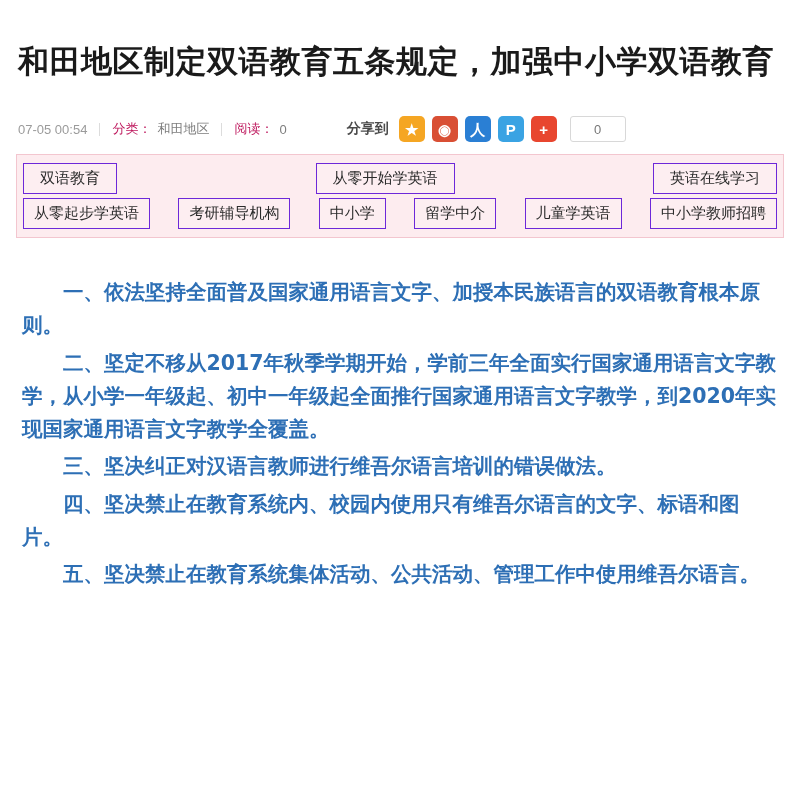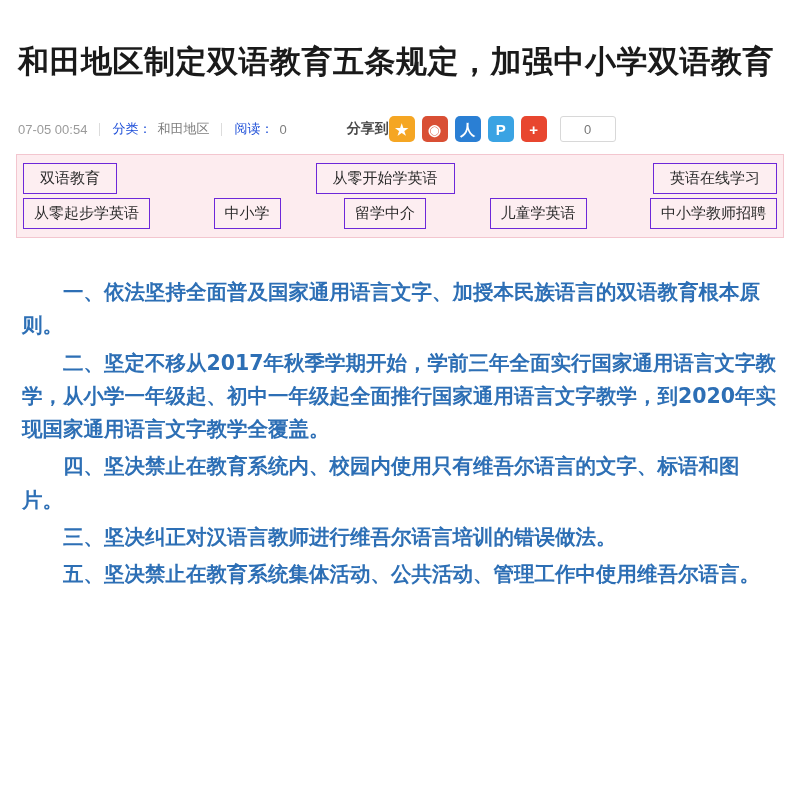--- a/index.html
+++ b/index.html
@@ -46,32 +46,33 @@
     color: #9b9b9b;
   }
   .meta-date { color: #9b9b9b; }
   .meta-sep {
     display: inline-block;
     width: 1px;
     height: 13px;
     background: #dcdcdc;
     margin: 0 12px;
   }
-  .meta-label { color: #1d4ed8; }
+  .meta-label { color: #be185d; }
   .meta-value { color: #7d7d7d; margin-left: 6px; }
 
   .share-block {
     display: flex;
     align-items: center;
     margin-left: 60px;
   }
   .share-text {
     font-size: 14px;
     color: #4a4a4a;
     font-weight: bold;
+    margin-right: 10px;
   }
   .share-icons { display: flex; align-items: center; }
   .share-icon {
     width: 26px;
     height: 26px;
     border-radius: 5px;
     margin-right: 7px;
     display: flex;
     align-items: center;
     justify-content: center;
@@ -169,27 +170,28 @@
   </div>
 
   <div class="tag-area">
     <div class="tag-row row1">
       <span class="tag">双语教育</span>
       <span class="tag">从零开始学英语</span>
       <span class="tag">英语在线学习</span>
     </div>
     <div class="tag-row row2">
       <span class="tag">从零起步学英语</span>
+      <span class="tag">考研辅导机构</span>
       <span class="tag">中小学</span>
       <span class="tag">留学中介</span>
       <span class="tag">儿童学英语</span>
       <span class="tag">中小学教师招聘</span>
     </div>
   </div>
 
   <div class="body-text">
     <p class="para">一、依法坚持全面普及国家通用语言文字、加授本民族语言的双语教育根本原则。</p>
     <p class="para">二、坚定不移从2017年秋季学期开始，学前三年全面实行国家通用语言文字教学，从小学一年级起、初中一年级起全面推行国家通用语言文字教学，到2020年实现国家通用语言文字教学全覆盖。</p>
+    <p class="para">三、坚决纠正对汉语言教师进行维吾尔语言培训的错误做法。</p>
     <p class="para">四、坚决禁止在教育系统内、校园内使用只有维吾尔语言的文字、标语和图片。</p>
-    <p class="para">三、坚决纠正对汉语言教师进行维吾尔语言培训的错误做法。</p>
     <p class="para">五、坚决禁止在教育系统集体活动、公共活动、管理工作中使用维吾尔语言。</p>
   </div>
 </div>
 
 </body></html>

